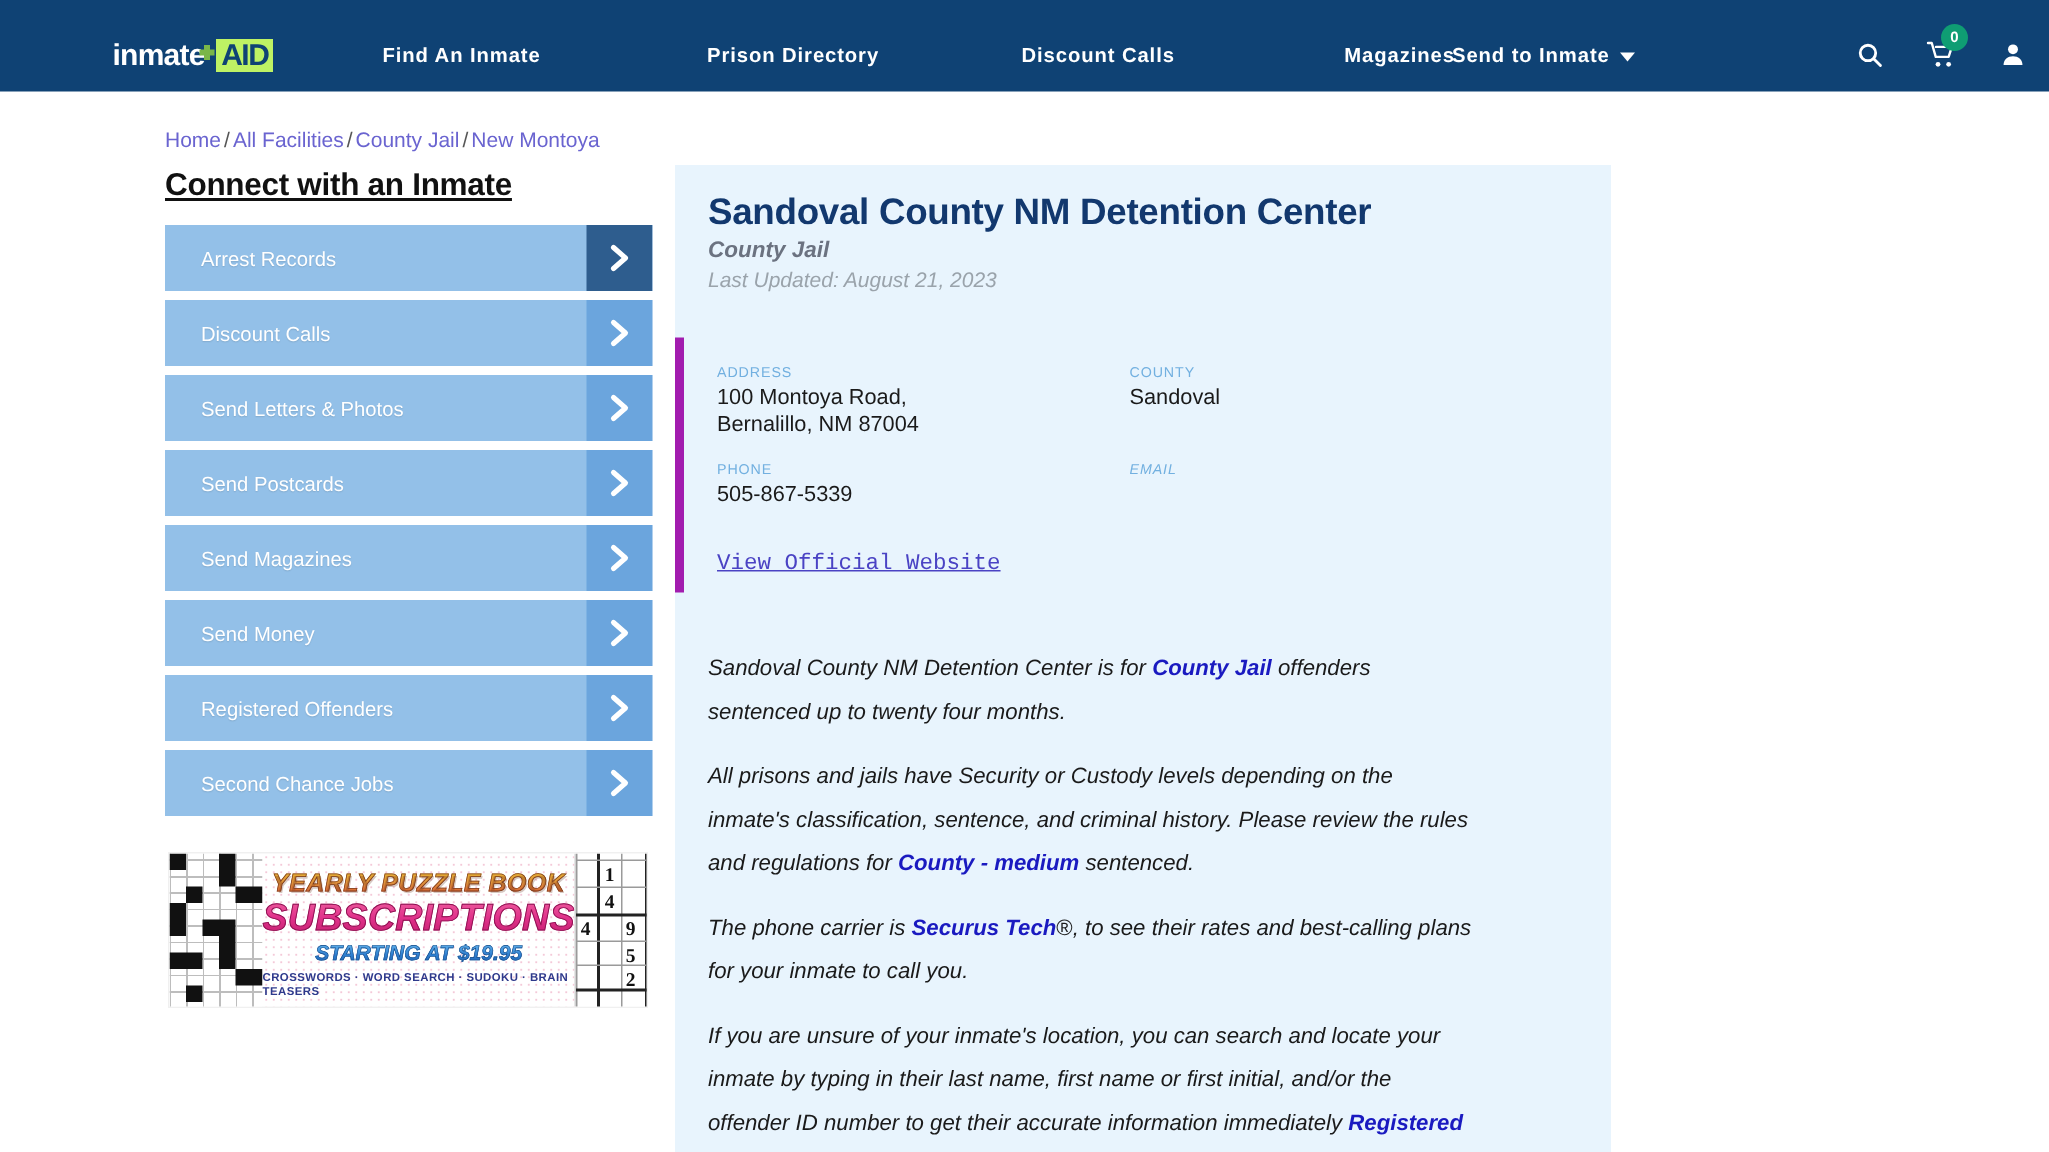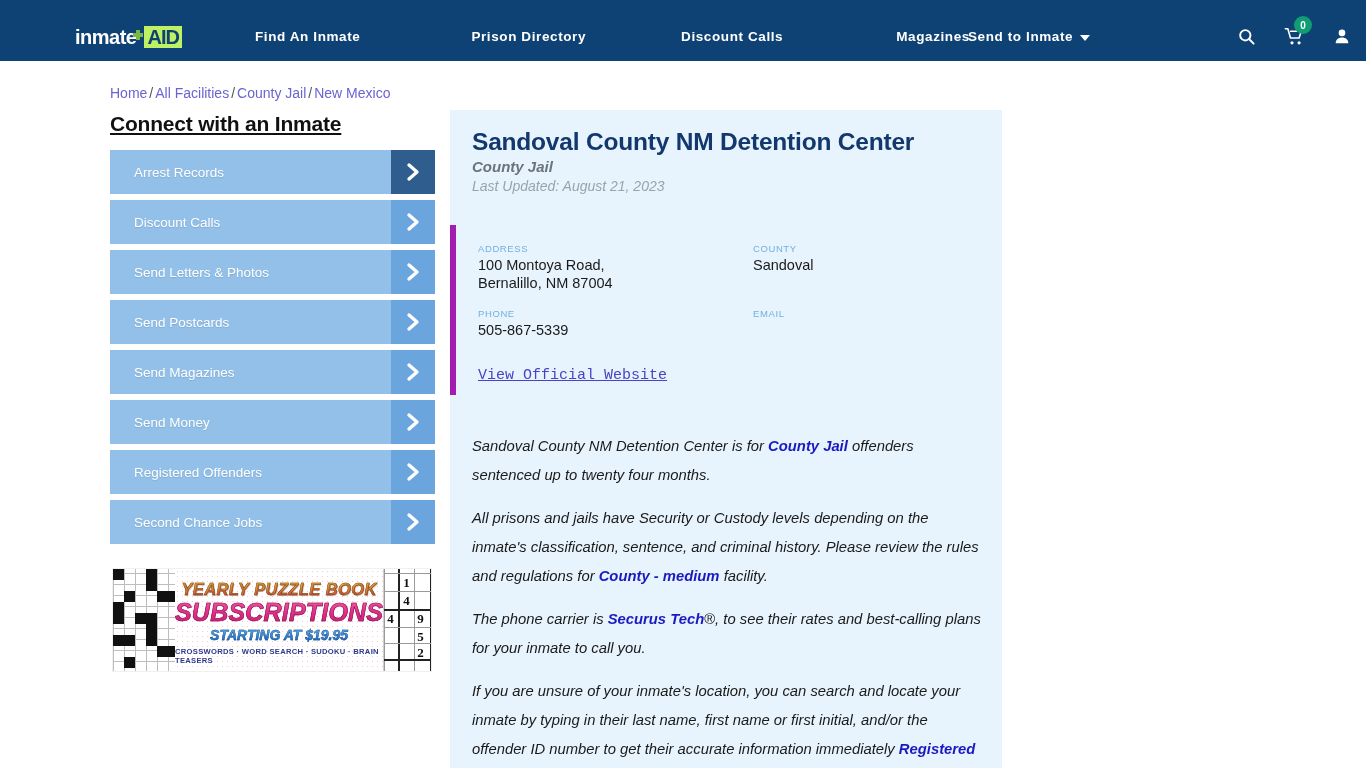--- a/index.html
+++ b/index.html
@@ -177,21 +177,21 @@
   .sud-cell {
     position: absolute; font-size: 13px; font-weight: bold;
     color: #111; font-family: "Liberation Serif", serif;
   }
   .sud-line { position: absolute; background: #9a9a9a; }
   .sud-line.thick { background: #222; }
 
   
   .content {
     position: absolute; left: 450px; top: 110px;
-    width: 552px; height: 658px;
+    width: 624px; height: 658px;
     background: #e8f4fd;
   }
   .c-title {
     position: absolute; left: 22px; top: 18px;
     font-size: 24.5px; font-weight: bold; color: #12386e;
     letter-spacing: -0.2px; white-space: nowrap;
   }
   .c-sub {
     position: absolute; left: 22px; top: 48px;
     font-size: 15px; font-weight: bold; font-style: italic;
@@ -279,21 +279,21 @@
     <div class="icon-btn">
       <svg width="18" height="19" viewBox="0 0 24 24" fill="#ffffff">
         <circle cx="12" cy="7.2" r="4.4"></circle>
         <path d="M3.6 21c0-4.8 3.8-7.6 8.4-7.6s8.4 2.8 8.4 7.6z"></path>
       </svg>
     </div>
   </div>
 </div>
 
 <div class="breadcrumb">
-  <a>Home</a><span class="sep">/</span><a>All Facilities</a><span class="sep">/</span><a>County Jail</a><span class="sep">/</span><a>New Mexico</a>
+  <a>Home</a><span class="sep">/</span><a>All Facilities</a><span class="sep">/</span><a>County Jail</a><span class="sep">/</span><a>New Montoya</a>
 </div>
 
 <div class="sidebar">
   <div class="side-heading">Connect with an Inmate</div>
 
   <div class="side-btn active">
     <span class="label">Arrest Records</span>
     <span class="side-arrow">
       <svg width="17" height="24" viewBox="0 0 17 24" fill="none" stroke="#ffffff" stroke-width="3.4" stroke-linecap="round" stroke-linejoin="round">
           <polyline points="4,5 12,12 4,19"></polyline>
@@ -423,34 +423,34 @@
     <div class="info-col left" style="top:83px;">
       <div class="info-label">PHONE</div>
       <div class="info-value">505-867-5339</div>
     </div>
 
     <div class="info-col" style="left:297px;top:18px;">
       <div class="info-label">COUNTY</div>
       <div class="info-value">Sandoval</div>
     </div>
 
-    <div class="info-col" style="left:297px;top:83px;width:222px;">
+    <div class="info-col" style="left:297px;top:83px;width:222px;font-style:italic;">
       <div class="info-label">EMAIL</div>
     </div>
   </div>
 
   <a class="official-link" style="left:28px;top:257px;position:absolute;font-family:Liberation Mono, monospace;">View Official Website</a>
 </div>
 
 <div class="body-text">
   <p>
     <span>Sandoval County NM Detention Center is for </span><b class="blue">County Jail</b><span> offenders sentenced up to twenty four months.</span>
   </p>
   <p>
-    <span>All prisons and jails have Security or Custody levels depending on the inmate's classification, sentence, and criminal history. Please review the rules and regulations for </span><b class="blue">County - medium</b><span> facility.</span>
+    <span>All prisons and jails have Security or Custody levels depending on the inmate's classification, sentence, and criminal history. Please review the rules and regulations for </span><b class="blue">County - medium</b><span> sentenced.</span>
   </p>
   <p>
     <span>The phone carrier is </span><b class="blue">Securus Tech</b><span class="reg-icon">®</span><span>, to see their rates and best-calling plans for your inmate to call you.</span>
   </p>
   <p>
     <span>If you are unsure of your inmate's location, you can search and locate your inmate by typing in their last name, first name or first initial, and/or the offender ID number to get their accurate information immediately </span><span class="reg-off">Registered Offenders</span>
   </p>
 </div>
 
 </body></html>

